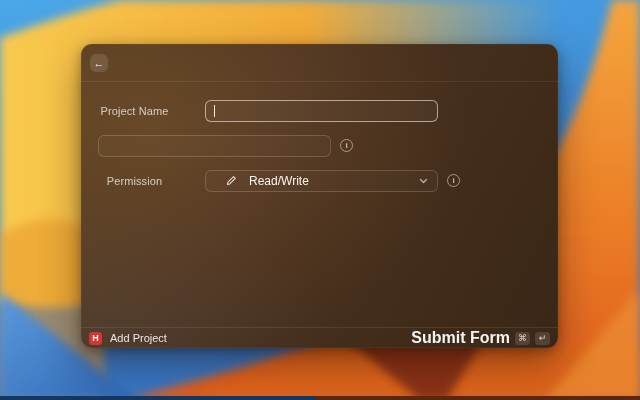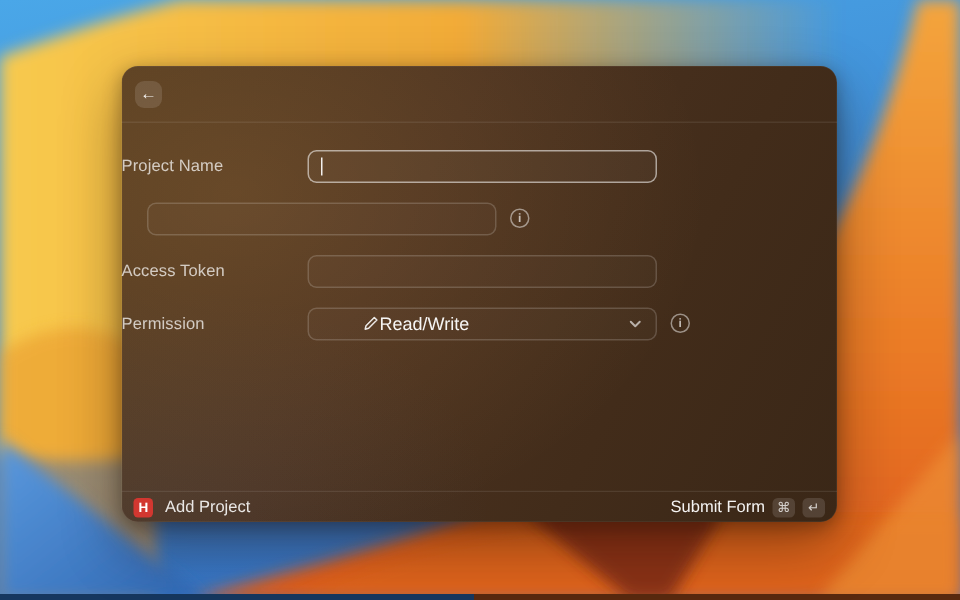--- a/index.html
+++ b/index.html
@@ -26,35 +26,35 @@
   }
   .back-btn{
     width:18px;height:18px;border-radius:6px;background:rgba(255,255,255,.12);
     color:rgba(255,255,255,.92);font-size:11px;line-height:18px;text-align:center;
     cursor:default;user-select:none;
   }
   
   .form{padding-top:11px;}
   .row{display:flex;align-items:center;height:35px;}
   .flabel{
-    width:107px;text-align:left;font-size:11px;color:rgba(255,255,255,.72);
+    width:107px;text-align:center;font-size:11px;color:rgba(255,255,255,.72);
     letter-spacing:.1px;flex:none;
   }
   .fieldwrap{margin-left:17px;width:233px;flex:none;box-sizing:border-box;}
   .inputbox{
     height:22px;box-sizing:border-box;border:1px solid rgba(255,255,255,.17);
     border-radius:6px;background:rgba(255,255,255,.02);
     display:flex;align-items:center;padding:0 8px;
   }
   .inputbox.focused{border-color:rgba(255,255,255,.55);background:rgba(255,255,255,.03);}
   .caret{width:1px;height:12px;background:rgba(255,255,255,.92);}
   .dropdown{
     height:22px;box-sizing:border-box;border:1px solid rgba(255,255,255,.17);
     border-radius:6px;background:rgba(255,255,255,.02);
-    display:flex;align-items:center;padding:0 9px 0 36px;gap:0;cursor:default;
+    display:flex;align-items:center;padding:0 9px 0 20px;gap:12px;cursor:default;
   }
   .dd-value{font-size:12px;color:rgba(255,255,255,.95);font-weight:500;}
   .dd-chevron{margin-left:auto;display:flex;align-items:center;}
   .info-badge{
     width:11px;height:11px;border:1px solid rgba(255,255,255,.48);border-radius:50%;
     margin-left:9px;color:rgba(255,255,255,.68);font-size:8px;line-height:11px;
     text-align:center;flex:none;font-weight:600;
   }
   
   .win-footer{
@@ -62,21 +62,21 @@
     border-top:1px solid rgba(255,255,255,.09);
     display:flex;align-items:center;padding:0 8px;
     border-radius:0 0 11px 11px;
   }
   .logo{
     width:13px;height:13px;border-radius:3px;background:#d23730;
     color:#fff;font-weight:bold;font-size:9px;line-height:13px;text-align:center;flex:none;
   }
   .app-name{font-size:11px;color:rgba(255,255,255,.88);font-weight:400;margin-left:8px;}
   .spacer{flex:1;}
-  .submit-label{font-size:11px;color:rgba(255,255,255,.95);font-weight:400;}
+  .submit-label{font-size:16px;color:rgba(255,255,255,.95);font-weight:700;}
   .keycap{
     width:15px;height:13px;border-radius:3.5px;background:rgba(255,255,255,.13);
     color:rgba(255,255,255,.75);font-size:9px;line-height:13px;text-align:center;
     margin-left:5px;flex:none;
   }
 </style>
 </head>
 <body>
 
 <div class="wallpaper">
@@ -136,26 +136,20 @@
       </div>
     </div>
 
     <div class="row">
       <div class="fieldwrap">
         <div class="inputbox"></div>
       </div>
       <div class="info-badge">i</div>
     </div>
 
-    <div class="row">
-      <div class="flabel">Access Token</div>
-      <div class="fieldwrap">
-        <div class="inputbox"></div>
-      </div>
-    </div>
 
     <div class="row">
       <div class="flabel">Permission</div>
       <div class="fieldwrap">
         <div class="dropdown">
           <svg width="11" height="11" viewBox="0 0 12 12">
             <path d="M8.2 1.8 L10.1 3.7 L4.1 9.7 L1.6 10.3 L2.2 7.8 Z" fill="none" stroke="rgba(255,255,255,0.88)" stroke-width="1.1" stroke-linejoin="round"></path>
           </svg>
           <span class="dd-value">Read/Write</span>
           <span class="dd-chevron">

